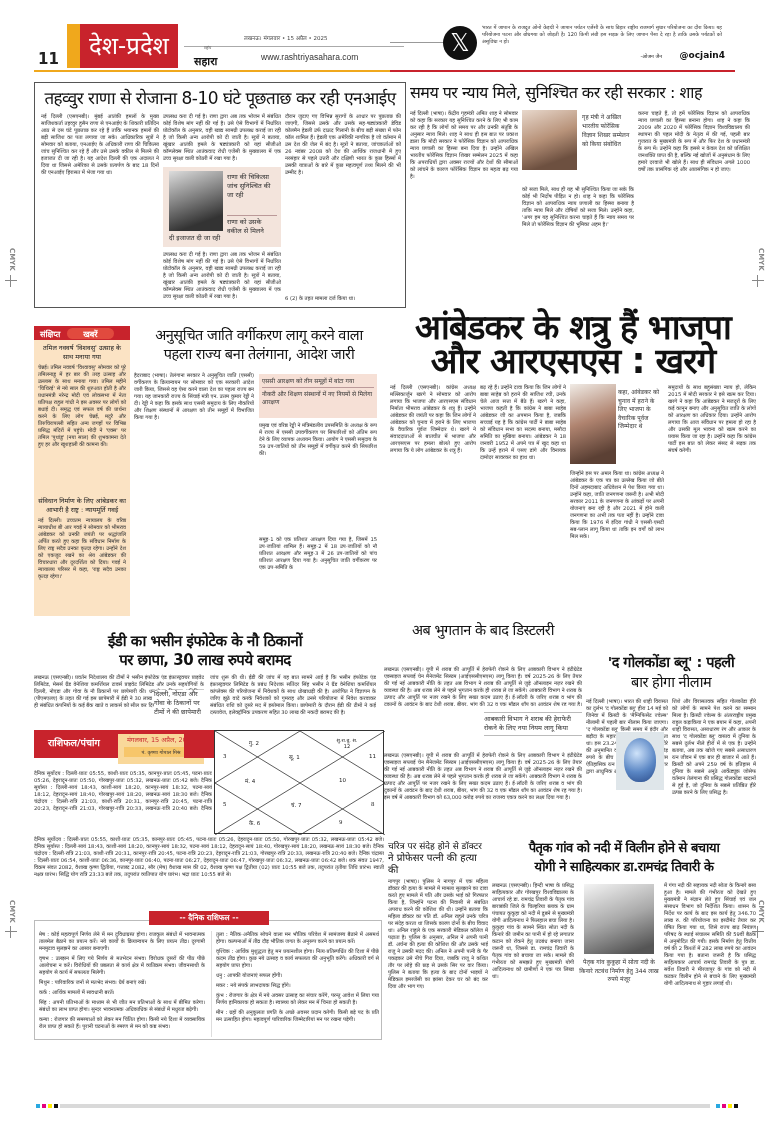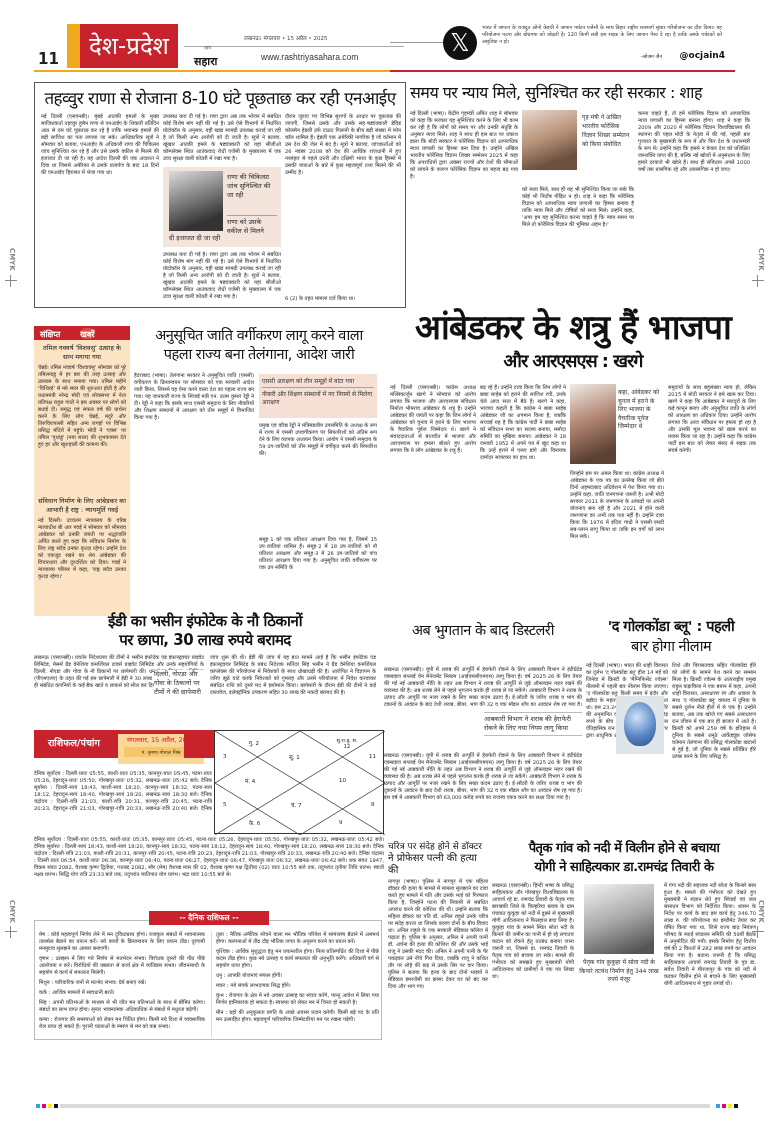--- a/index.html
+++ b/index.html
@@ -66,21 +66,21 @@
     <div class="abs" style="left:0;top:0;width:55px;height:60px;background:linear-gradient(160deg,#e8d8cc 0%,#b8937a 45%,#6d5040 80%);"></div>
     <div class="abs" style="left:60px;top:2px;width:52px;font-size:6px;line-height:9px;color:#333;">गृह मंत्री ने अखिल भारतीय फोरेंसिक विज्ञान शिखर सम्मेलन को किया संबोधित</div>
   </div>
   <div class="abs txt" style="left:112px;top:104px;width:112px;height:122px;">को सजा मिले, साथ ही यह भी सुनिश्चित किया जा सके कि कोई भी निर्दोष पीड़ित न हो। शाह ने कहा कि फोरेंसिक विज्ञान को आपराधिक न्याय प्रणाली का हिस्सा बनाया है ताकि न्याय मिले और दोषियों को सजा मिले। उन्होंने कहा, 'अगर हम यह सुनिश्चित करना चाहते हैं कि न्याय समय पर मिले तो फोरेंसिक विज्ञान की भूमिका अहम है।'</div>
   <div class="abs txt" style="left:228px;top:28px;width:112px;height:198px;">करना चाहते हैं, तो हमें फोरेंसिक विज्ञान को आपराधिक न्याय प्रणाली का हिस्सा बनाना होगा। शाह ने कहा कि 2009 और 2020 में फोरेंसिक विज्ञान विश्वविद्यालय की स्थापना की पहल मोदी के नेतृत्व में की गई, पहली बार गुजरात के मुख्यमंत्री के रूप में और फिर देश के प्रधानमंत्री के रूप में। उन्होंने कहा कि इससे न केवल देश को प्रशिक्षित जनशक्ति प्राप्त की है, बल्कि नई खोजों में अनुसंधान के लिए हमारे दरवाजे भी खोले हैं। साथ ही संविधान अगले 1000 वर्षों तक प्रासंगिक रहे और अप्रासंगिक न हो जाए।</div>
 </div>
 
 <div class="abs" style="left:34px;top:326px;width:96px;height:290px;background:#fbe3c4;">
   <div style="height:14px;background:#c8232c;display:flex;align-items:center;padding-left:6px;">
     <span style="font-size:8px;color:#fff;font-weight:bold;">संक्षिप्त</span>
-    <span style="font-size:8px;color:#fff;font-weight:bold;margin-left:20px;background:#e14a3e;border-radius:6px;padding:0 0;">खबरें</span>
+    <span style="font-size:8px;color:#fff;font-weight:bold;margin-left:7px;background:#e14a3e;border-radius:6px;padding:0 16px;">खबरें</span>
   </div>
   <div style="font-size:6.5px;line-height:9px;text-align:center;padding:4px 4px 2px;color:#222;">तमिल नववर्ष 'विशवसु' उत्साह के साथ मनाया गया</div>
   <div class="txt" style="padding:0 4px;height:130px;">चेन्नई। तमिल नववर्ष 'विश्वावसु' सोमवार को पूरे तमिलनाडु में हर बार की तरह उत्साह और उल्लास के साथ मनाया गया। तमिल महीने 'चिथिरई' से नये साल की शुरुआत होती है और प्रधानमंत्री नरेन्द्र मोदी एवं लोकसभा में नेता प्रतिपक्ष राहुल गांधी ने इस अवसर पर लोगों को बधाई दी। समृद्ध एवं सफल वर्ष की प्रार्थना करने के लिए लोग चेन्नई, मदुरै और तिरुचिरापल्ली सहित अन्य जगहों पर विभिन्न प्रसिद्ध मंदिरों में पहुंचे। मोदी ने 'एक्स' पर तमिल 'पुथांडु' (नया साल) की शुभकामना देते हुए हर और खुशहाली की कामना की।</div>
   <div style="font-size:6.5px;line-height:9px;text-align:center;padding:3px 4px 2px;color:#222;">संविधान निर्माण के लिए आंबेडकर का आभारी है राष्ट्र : न्यायमूर्ति गवई</div>
   <div class="txt" style="padding:0 4px;height:96px;">नई दिल्ली। उच्चतम न्यायालय के वरिष्ठ न्यायाधीश बी आर गवई ने सोमवार को भीमराव आंबेडकर को उनकी जयंती पर श्रद्धांजलि अर्पित करते हुए कहा कि संविधान निर्माण के लिए राष्ट्र सदैव उनका कृतज्ञ रहेगा। उन्होंने देश को एकजुट रखने का श्रेय आंबेडकर की विचारधारा और दूरदर्शिता को दिया। गवई ने न्यायालय परिसर में कहा, 'राष्ट्र सदैव उनका कृतज्ञ रहेगा।'</div>
 </div>
 
 <div class="abs" style="left:134px;top:326px;width:250px;height:290px;">
   <div class="hl" style="font-size:14.5px;line-height:19px;">अनुसूचित जाति वर्गीकरण लागू करने वाला</div>
   <div class="hl" style="font-size:14.5px;line-height:19px;">पहला राज्य बना तेलंगाना, आदेश जारी</div>
@@ -88,47 +88,47 @@
   <div class="abs" style="left:125px;top:48px;width:118px;height:44px;background:#f6e0d6;padding:3px;">
     <div style="font-size:6px;line-height:8px;color:#333;border-bottom:1px solid #b99;padding-bottom:2px;">एससी आरक्षण को तीन समूहों में बांटा गया</div>
     <div style="font-size:6px;line-height:8px;color:#333;padding-top:2px;">नौकरी और शिक्षण संस्थानों में नए नियमों से मिलेगा आरक्षण</div>
   </div>
   <div class="abs txt" style="left:125px;top:96px;width:118px;height:110px;">प्रमुख एवं वरिष्ठ रेड्डी ने मंत्रिमंडलीय उपसमिति के अध्यक्ष के रूप में राज्य में एससी उपवर्गीकरण पर सिफारिशों को अंतिम रूप देने के लिए व्यापक अध्ययन किया। आयोग ने एससी समुदाय के 59 उप-जातियों को तीन समूहों में वर्गीकृत करने की सिफारिश की।</div>
   <div class="abs txt" style="left:125px;top:210px;width:118px;height:78px;">समूह-1 को एक प्रतिशत आरक्षण दिया गया है, जिसमें 15 उप-जातियां शामिल हैं। समूह-2 में 18 उप-जातियों को नौ प्रतिशत आरक्षण और समूह-3 में 26 उप-जातियों को पांच प्रतिशत आरक्षण दिया गया है। अनुसूचित जाति वर्गीकरण पर एक उप-समिति के</div>
 </div>
 
 <div class="abs" style="left:390px;top:310px;width:366px;height:296px;">
   <div class="hl" style="font-size:34px;line-height:34px;font-weight:bold;letter-spacing:-1px;">आंबेडकर के शत्रु हैं भाजपा</div>
-  <div class="hl" style="font-size:18px;line-height:34px;font-weight:bold;letter-spacing:-1px;">और आरएसएस : खरगे</div>
+  <div class="hl" style="font-size:35px;line-height:34px;font-weight:bold;letter-spacing:-1px;">और आरएसएस : खरगे</div>
   <div class="abs txt" style="left:0;top:74px;width:86px;height:222px;">नई दिल्ली (एसएनबी)। कांग्रेस अध्यक्ष मल्लिकार्जुन खरगे ने सोमवार को आरोप लगाया कि भाजपा और आरएसएस संविधान निर्माता भीमराव आंबेडकर के शत्रु हैं। उन्होंने आंबेडकर की जयंती पर कहा कि जिन लोगों ने आंबेडकर को चुनाव में हराने के लिए भाजपा के वैचारिक पूर्वज जिम्मेदार थे। खरगे ने संवाददाताओं से बातचीत में भाजपा और आरएसएस पर हमला बोलते हुए आरोप लगाया कि ये लोग आंबेडकर के शत्रु हैं।</div>
   <div class="abs txt" style="left:90px;top:74px;width:86px;height:222px;">बढ़ रहे हैं। उन्होंने दावा किया कि जिन लोगों ने बाबा साहेब को हराने की साजिश रची, उनके चेले आज सत्ता में बैठे हैं। खरगे ने कहा, भाजपा कहती है कि कांग्रेस ने बाबा साहेब आंबेडकर जी का अपमान किया है, जबकि सच्चाई यह है कि कांग्रेस पार्टी ने बाबा साहेब को संविधान सभा का सदस्य बनाया, मसौदा समिति का मुखिया बनाया। आंबेडकर ने 18 जनवरी 1952 में अपने पत्र में खुद कहा था कि उन्हें हराने में एसए डांगे और विनायक दामोदर सावरकर का हाथ था।</div>
   <div class="abs" style="left:180px;top:74px;width:94px;height:82px;">
     <div class="abs" style="left:0;top:0;width:46px;height:80px;background:linear-gradient(160deg,#f0ebe5 0%,#b08470 45%,#5b4034 85%);"></div>
     <div class="abs" style="left:48px;top:4px;width:46px;font-size:6px;line-height:8.5px;color:#333;">कहा, आंबेडकर को चुनाव में हराने के लिए भाजपा के वैचारिक पूर्वज जिम्मेदार थे</div>
   </div>
   <div class="abs txt" style="left:180px;top:160px;width:94px;height:136px;">जिन्होंने इस पर अमल किया था। कांग्रेस अध्यक्ष ने आंबेडकर के एक पत्र का उल्लेख किया जो बीते दिनों अहमदाबाद अधिवेशन में पेश किया गया था। उन्होंने कहा, जाति जनगणना जरूरी है। अभी मोदी सरकार 2011 के जनगणना के आंकड़ों पर अपनी योजनाएं बना रही है और 2021 में होने वाली जनगणना का अभी तक पता नहीं है। उन्होंने दावा किया कि 1976 में इंदिरा गांधी ने एससी-एसटी सब-प्लान लागू किया था ताकि इन वर्गों को लाभ मिल सके।</div>
   <div class="abs txt" style="left:278px;top:74px;width:88px;height:222px;">समुदायों के साथ बहुसंख्या न्याय हो, लेकिन 2015 में मोदी सरकार ने इसे खत्म कर दिया। खरगे ने कहा कि आंबेडकर ने मजदूरों के लिए कई कानून बनाए और अनुसूचित जाति के लोगों को आरक्षण का अधिकार दिया। उन्होंने आरोप लगाया कि आज संविधान पर हमला हो रहा है और उसकी मूल भावना को खत्म करने का प्रयास किया जा रहा है। उन्होंने कहा कि कांग्रेस पार्टी इस बात को लेकर संसद से सड़क तक संघर्ष करेगी।</div>
 </div>
 
-<div class="abs" style="left:34px;top:612px;width:342px;height:86px;">
+<div class="abs" style="left:34px;top:632px;width:342px;height:86px;">
   <div class="hl" style="font-size:15px;line-height:19px;font-weight:bold;">ईडी का भसीन इंफोटेक के नौ ठिकानों</div>
   <div class="hl" style="font-size:15px;line-height:19px;font-weight:bold;">पर छापा, 30 लाख रुपये बरामद</div>
   <div class="abs txt" style="left:0;top:42px;width:170px;height:86px;">लखनऊ (एसएनबी)। प्रवर्तन निदेशालय की टीमों ने भसीन इंफोटेक एंड इंफ्रास्ट्रक्चर प्राइवेट लिमिटेड, मेसर्स ग्रैंड वेनेशिया कमर्शियल टावर्स प्राइवेट लिमिटेड और उनके सहयोगियों के दिल्ली, नोएडा और गोवा के नौ ठिकानों पर छापेमारी की। धनशोधन निवारण अधिनियम (पीएमएलए) के तहत की गई इस छापेमारी में ईडी ने 30 लाख रुपये बरामद किए हैं। साथ ही संबंधित कंपनियों के कई बैंक खाते व लाकर्स को सील कर दिया है।</div>
   <div class="abs" style="left:120px;top:58px;width:56px;font-size:6.5px;line-height:9px;color:#333;background:#fff;">दिल्ली, नोएडा और गोवा के ठिकानों पर टीमों ने की छापेमारी</div>
   <div class="abs txt" style="left:176px;top:42px;width:166px;height:86px;">जांच शुरू की थी। ईडी की जांच में यह बात सामने आई है कि भसीन इंफोटेक एंड इंफ्रास्ट्रक्चर लिमिटेड के प्रबंध निदेशक सतिंदर सिंह भसीन ने ग्रैंड वेनेशिया कमर्शियल कांप्लेक्स की परियोजना में निवेशकों के साथ धोखाधड़ी की है। आरोपित ने विज्ञापन के जरिए झूठे वादे करके निवेशकों को गुमराह और उनसे परियोजना में निवेश करवाकर संबंधित राशि को दूसरे मद में इस्तेमाल किया। छापेमारी के दौरान ईडी की टीमों ने कई दस्तावेज, इलेक्ट्रॉनिक उपकरण सहित 30 लाख की नकदी बरामद की है।</div>
 </div>
 
 <div class="abs" style="left:384px;top:620px;width:198px;height:210px;">
   <div class="hl" style="font-size:14.5px;line-height:20px;">अब भुगतान के बाद डिस्टलरी</div>
   <div class="abs txt" style="left:0;top:46px;width:198px;height:40px;">लखनऊ (एसएनबी)। यूपी में शराब की आपूर्ति में हेराफेरी रोकने के लिए आबकारी विभाग ने इंटीग्रेटेड एक्साइज सप्लाई चेन मैनेजमेंट सिस्टम (आईएससीएमएस) लागू किया है। वर्ष 2025-26 के लिए तैयार की गई नई आबकारी नीति के तहत अब विभाग ने शराब की आपूर्ति से जुड़े ऑनलाइन नज़र रखने की व्यवस्था की है। अब शराब लेने से पहले भुगतान करके ही शराब ले जा सकेंगे। आबकारी विभाग ने शराब के उत्पाद और आपूर्ति पर नजर रखने के लिए सख्त कदम उठाए हैं। ई-लॉटरी के जरिए शराब व भांग की दुकानों के आवंटन के बाद देशी शराब, बीयर, भांग की 32 व एक मॉडल शॉप का आवंटन शेष रह गया है। इस वर्ष में आबकारी विभाग को 63,000 करोड़ रुपये का राजस्व एकत्र करने का लक्ष्य दिया गया है।</div>
   <div class="abs" style="left:100px;top:92px;width:98px;font-size:6.5px;line-height:9px;color:#333;border-top:1px solid #bbb;border-bottom:1px solid #bbb;padding:2px 0;">आबकारी विभाग ने शराब की हेराफेरी रोकने के लिए नया नियम लागू किया</div>
   <div class="abs txt" style="left:0;top:132px;width:198px;height:70px;">लखनऊ (एसएनबी)। यूपी में शराब की आपूर्ति में हेराफेरी रोकने के लिए आबकारी विभाग ने इंटीग्रेटेड एक्साइज सप्लाई चेन मैनेजमेंट सिस्टम (आईएससीएमएस) लागू किया है। वर्ष 2025-26 के लिए तैयार की गई नई आबकारी नीति के तहत अब विभाग ने शराब की आपूर्ति से जुड़े ऑनलाइन नज़र रखने की व्यवस्था की है। अब शराब लेने से पहले भुगतान करके ही शराब ले जा सकेंगे। आबकारी विभाग ने शराब के उत्पाद और आपूर्ति पर नजर रखने के लिए सख्त कदम उठाए हैं। ई-लॉटरी के जरिए शराब व भांग की दुकानों के आवंटन के बाद देशी शराब, बीयर, भांग की 32 व एक मॉडल शॉप का आवंटन शेष रह गया है। इस वर्ष में आबकारी विभाग को 63,000 करोड़ रुपये का राजस्व एकत्र करने का लक्ष्य दिया गया है।</div>
 </div>
 
-<div class="abs" style="left:586px;top:616px;width:170px;height:214px;">
+<div class="abs" style="left:586px;top:652px;width:170px;height:214px;">
   <div class="hl" style="font-size:14.5px;line-height:20px;font-weight:bold;">'द गोलकोंडा ब्लू' : पहली</div>
   <div class="hl" style="font-size:14.5px;line-height:20px;">बार होगा नीलाम</div>
   <div class="abs txt" style="left:0;top:46px;width:82px;height:168px;">नई दिल्ली (भाषा)। भारत की शाही विरासत का दुर्लभ 'द गोलकोंडा ब्लू' हीरा 14 मई को जिनेवा में क्रिस्टी के 'मैग्निफिसेंट ज्वेल्स' नीलामी में पहली बार नीलाम किया जाएगा। 'द गोलकोंडा ब्लू' किसी समय में इंदौर और बड़ौदा के महाराजाओं के पास हुआ करता था। इस 23.24 कैरेट के शानदार नीले हीरे की अनुमानित कीमत 300 से 430 करोड़ रुपये के बीच रहने का अनुमान है। इस ऐतिहासिक रत्न को फ्रांसीसी ज्वेलर जेएआर द्वारा आधुनिक अंगूठी में जड़ा गया है।</div>
   <div class="abs" style="left:30px;top:80px;width:48px;height:58px;background:#dfe6ea;">
     <div style="position:absolute;left:8px;top:6px;width:32px;height:44px;border-radius:50% 50% 45% 45%;background:radial-gradient(circle at 40% 35%,#cfe3fa,#5a86c4 55%,#2b4c8a);"></div>
   </div>
   <div class="abs txt" style="left:86px;top:46px;width:84px;height:168px;">शिशे और विरासतवक सहित गोलकोंडा हीरे को लोगों के सामने पेश करने का सम्मान मिला है। क्रिस्टी ज्वेल्स के अंतरराष्ट्रीय प्रमुख राहुल कड़ाकिया ने एक बयान में कहा, अपनी शाही विरासत, असाधारण रंग और आकार के साथ 'द गोलकोंडा ब्लू' वास्तव में दुनिया के सबसे दुर्लभ नीले हीरों में से एक है। उन्होंने बताया, अब तक खोजे गए सबसे असाधारण रत्न जीवन में एक बार ही बाजार में आते हैं। क्रिस्टी को अपने 259 वर्ष के इतिहास में दुनिया के सबसे अनूठे आर्केड्यूक जोसेफ वर्तमान तेलंगाना की प्रसिद्ध गोलकोंडा खदानों से हुई है, जो दुनिया के सबसे प्रतिष्ठित हीरे उत्पन्न करने के लिए प्रसिद्ध है।</div>
 </div>
 
 <div class="abs" style="left:34px;top:730px;width:350px;height:310px;">

